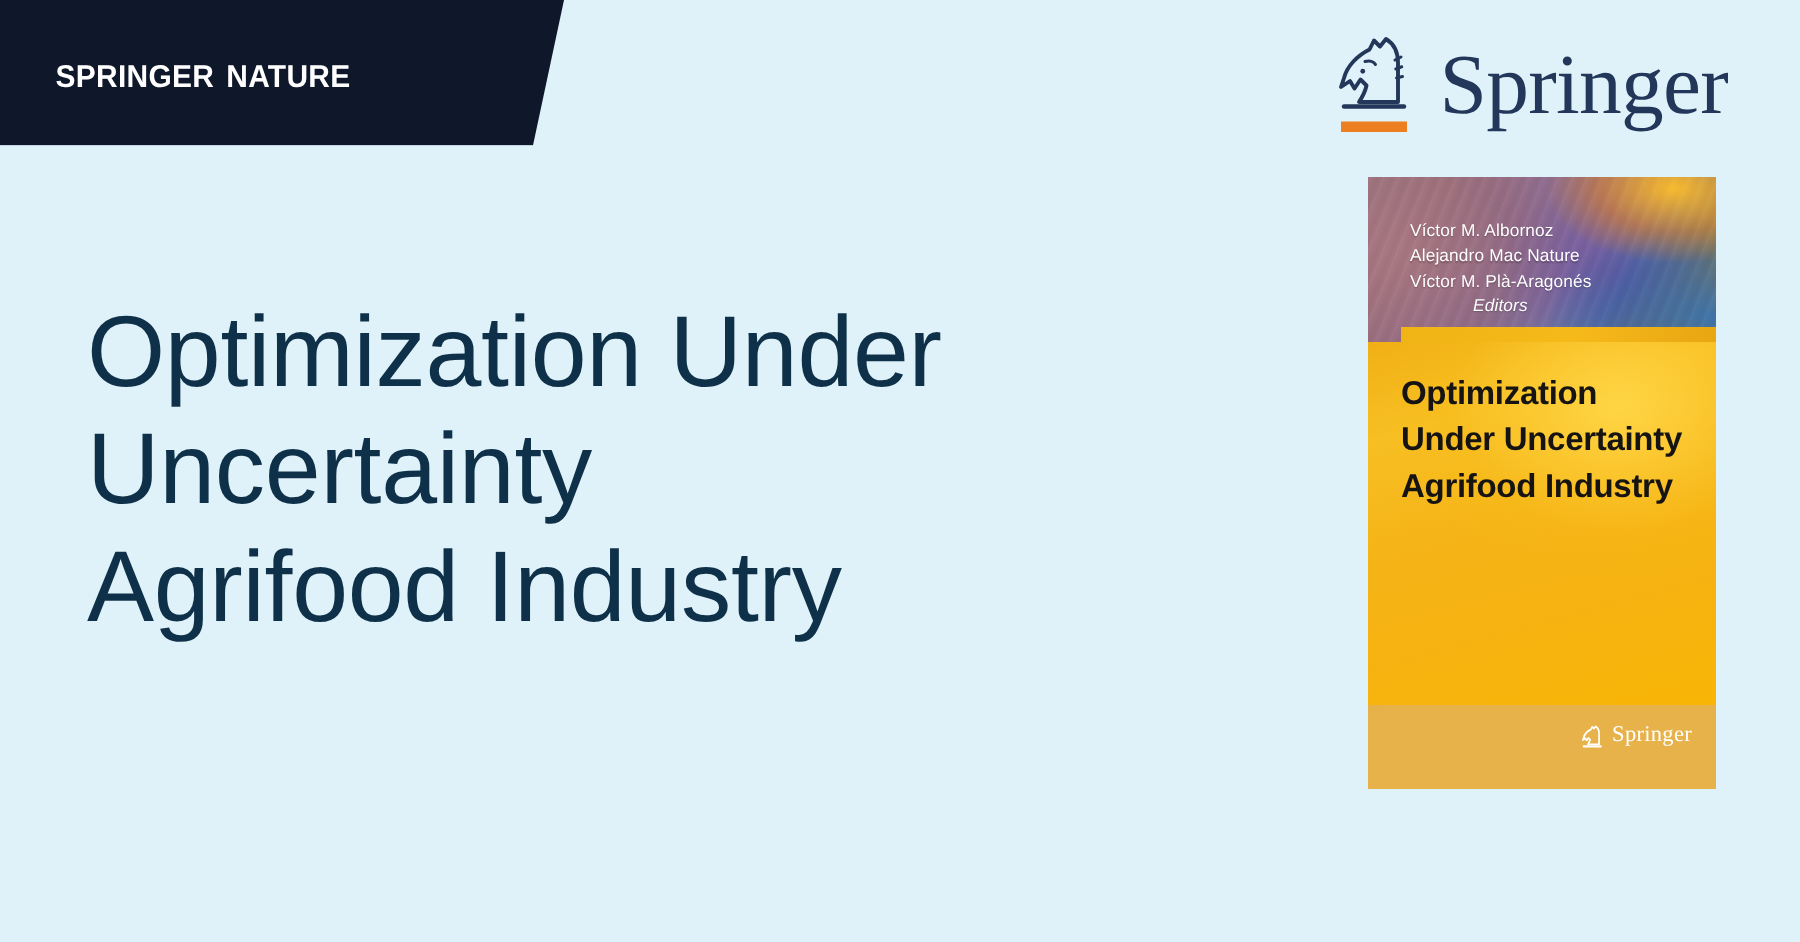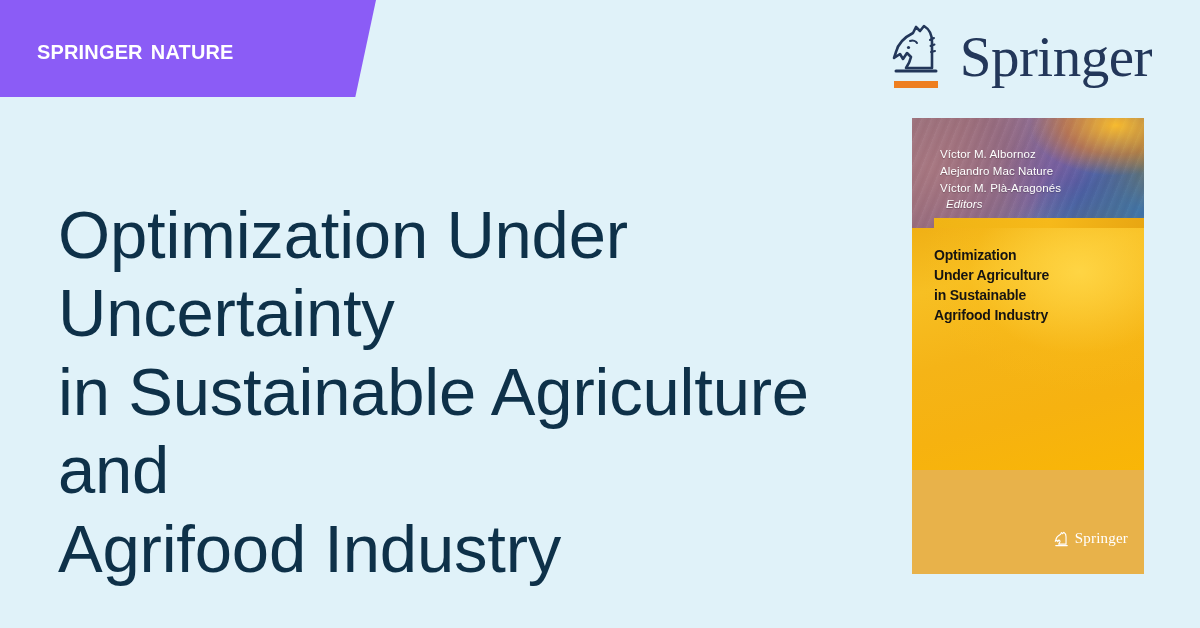--- a/index.html
+++ b/index.html
@@ -23,21 +23,21 @@
     overflow: hidden;
   }
 
   
   .sn-banner {
     position: absolute;
     left: 0;
     top: 0;
     width: 376px;
     height: 97px;
-    background: #8b5cf6;
+    background: #0f172a;
     clip-path: polygon(0 0, 100% 0, 94.5% 100%, 0 100%);
     display: flex;
     align-items: center;
   }
   .sn-wordmark {
     margin-left: 37px;
     color: #ffffff;
     font-family: "Liberation Sans Narrow", "Liberation Sans", sans-serif;
     font-weight: 700;
     font-size: 30px;
@@ -99,21 +99,21 @@
     letter-spacing: -0.2px;
   }
   .headline span { display: block; }
 
   
   .book-cover {
     position: absolute;
     left: 912px;
     top: 118px;
     width: 232px;
-    height: 456px;
+    height: 408px;
     overflow: hidden;
     background: #e8b24a;
     box-shadow: 0 0 0 0 rgba(0,0,0,0);
   }
   .cover-art {
     position: absolute;
     left: 0; top: 0;
     width: 232px;
     height: 122px;
     background:
@@ -141,20 +141,21 @@
     font-size: 11.5px;
     line-height: 1.46;
     letter-spacing: 0.1px;
     text-shadow: 0 1px 1px rgba(0,0,0,0.25);
   }
   .cover-editors span { display: block; white-space: nowrap; }
   .cover-editors .editors-tag {
     display: inline;
     font-style: italic;
     padding-left: 6px;
+    margin-left: 36px;
   }
 
   .cover-yellow-step {
     position: absolute;
     left: 22px;
     top: 100px;
     width: 210px;
     height: 12px;
     background: linear-gradient(100deg, #f0b415 0%, #f6b91a 55%, #e8a612 100%);
   }
@@ -169,21 +170,21 @@
       linear-gradient(165deg, #f0b015 0%, #f7bf23 22%, #f5b417 48%, #f6b210 72%, #f9b606 100%);
   }
   .cover-title {
     position: absolute;
     left: 22px;
     top: 128px;
     width: 198px;
     color: #161412;
     font-family: "Liberation Sans Narrow", "Liberation Sans", sans-serif;
     font-weight: 700;
-    font-size: 14px;
+    font-size: 22px;
     line-height: 1.42;
     letter-spacing: -0.2px;
   }
   .cover-title span { display: block; white-space: nowrap; }
 
   .cover-springer {
     position: absolute;
     right: 16px;
     bottom: 26px;
     display: flex;
@@ -218,41 +219,39 @@
           <path d="M10 53 L50 53" stroke-width="3"></path>
         </g>
       </svg>
       <div class="knight-bar"></div>
     </div>
     <div class="springer-word">Springer</div>
   </div>
 
   <div class="headline">
     <span>Optimization Under Uncertainty</span>
-    <span>in Sustainable Agriculture and</span>
     <span>Agrifood Industry</span>
   </div>
 
   <div class="book-cover">
     <div class="cover-art"></div>
     <div class="cover-art-sheen"></div>
 
     <div class="cover-editors">
       <span>Víctor M. Albornoz</span>
       <span>Alejandro Mac Nature</span>
       <span><span>Víctor M. Plà-Aragonés</span><i class="editors-tag">Editors</i></span>
     </div>
 
     <div class="cover-yellow-step"></div>
     <div class="cover-yellow"></div>
 
     <div class="cover-title">
       <span>Optimization</span>
-      <span>Under Agriculture</span>
-      <span>in Sustainable</span>
+      <span>Under Uncertainty</span>
       <span>Agrifood Industry</span>
     </div>
 
     <div class="cover-springer">
       <svg viewBox="0 0 60 60" xmlns="http://www.w3.org/2000/svg">
         <g fill="none" stroke="#ffffff" stroke-width="4" stroke-linejoin="round" stroke-linecap="round">
           <path d="M38 8 L34 13 L30 9 L27 15 C19 19 12 26 10 34 L8 40 L14 36 L17 41 L21 35 L25 39 C24 44 22 47 20 50 L46 50 L46 24 C46 16 43 11 38 8 Z"></path>
           <path d="M10 55 L50 55" stroke-width="5"></path>
         </g>
       </svg>

